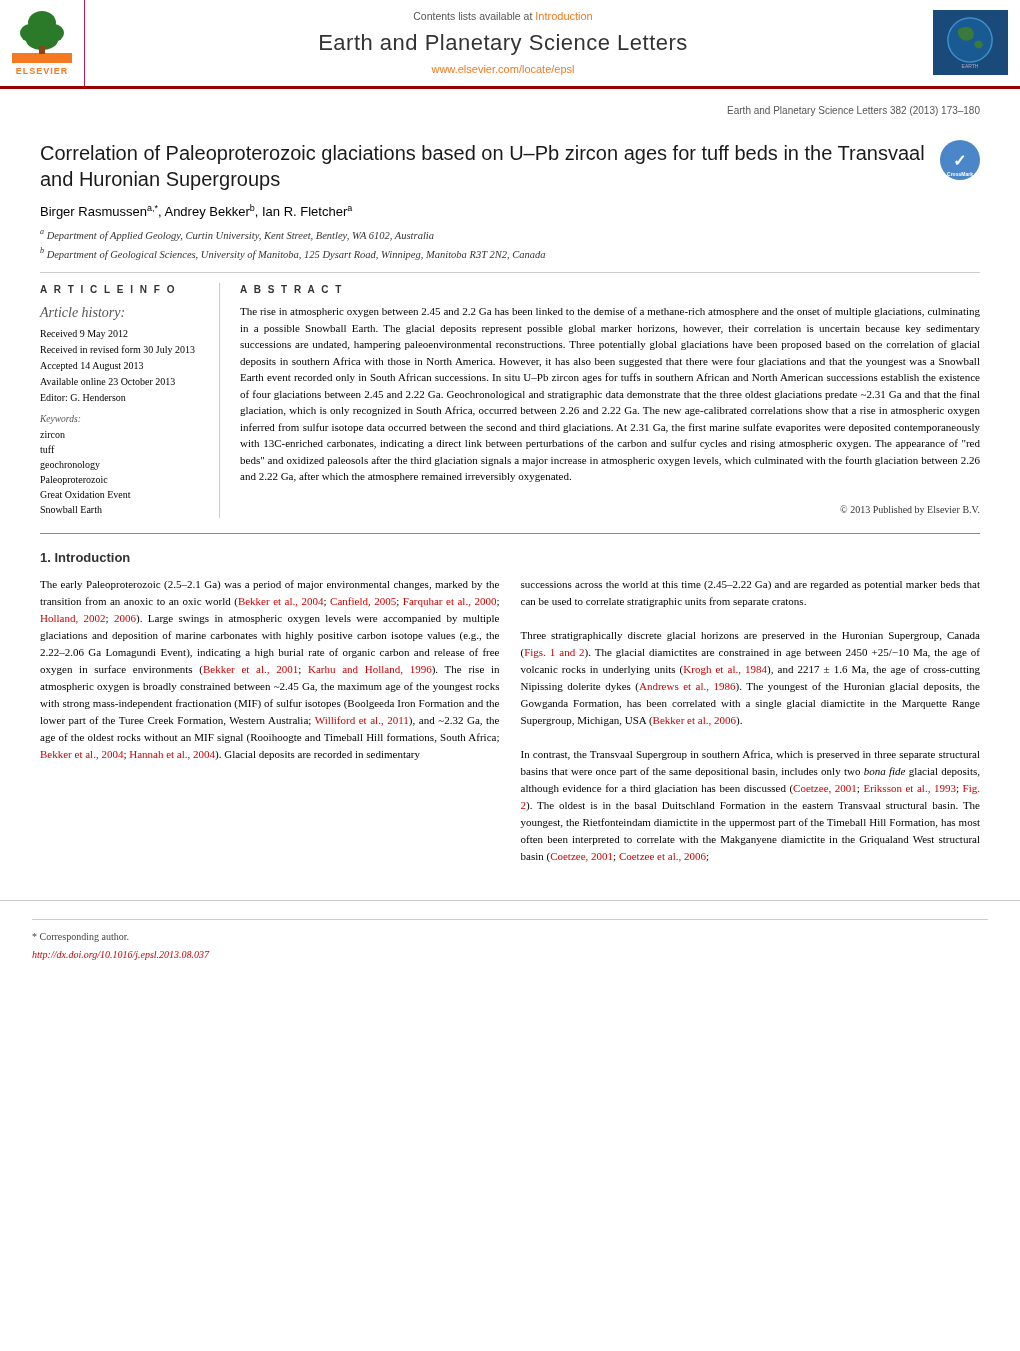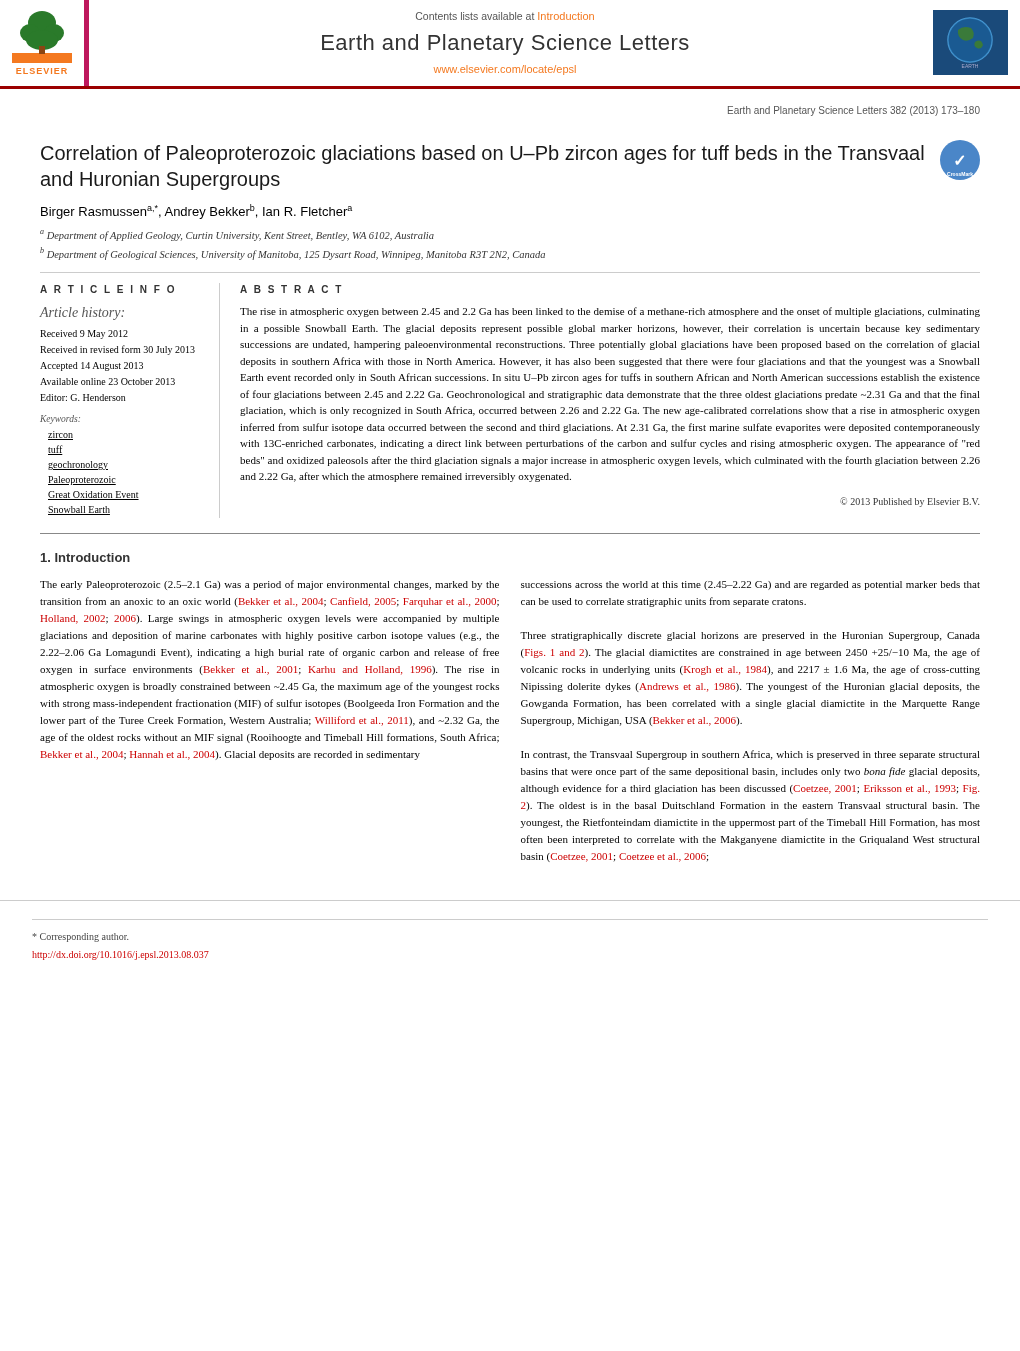--- a/index.html
+++ b/index.html
@@ -137,33 +137,32 @@
 
     .keywords-label {
       font-size: 9.5px;
       color: #555;
       font-style: italic;
       margin-top: 8px;
       margin-bottom: 2px;
     }
     .keyword-item {
       font-size: 10px;
-      margin: 1px 8px;
-      text-decoration: underline;
+      margin: 1px 0;
     }
 
     .abstract-text {
       font-size: 11px;
       line-height: 1.5;
       text-align: justify;
     }
     .abstract-copyright {
       font-size: 10px;
       text-align: right;
-      margin-top: 10px;
+      margin-top: 18px;
       color: #333;
     }
 
     
     .major-divider {
       border: none;
       border-top: 1px solid #888;
       margin: 15px 0;
     }
 
@@ -215,21 +214,21 @@
       align-items: stretch;
       border-bottom: 3px solid #9b0000;
     }
 
     .header-left-logo {
       padding: 8px 12px;
       display: flex;
       flex-direction: column;
       align-items: center;
       justify-content: center;
-      border-right: 5px solid #be185d;
+      border-right: 1px solid #be185d;
     }
 
     .header-center-area {
       flex: 1;
       display: flex;
       flex-direction: column;
       align-items: center;
       justify-content: center;
       padding: 6px 10px;
     }
@@ -370,14 +369,14 @@
     </div>
   </div>
 
 </div>
 
 <div class="page-footer">
   <hr class="divider">
   <div class="footer-note">
     <span>* Corresponding author.</span>
   </div>
-  <div class="footer-note" style="color:#c00;cursor:pointer;">http://dx.doi.org/10.1016/j.epsl.2013.08.037</div>
+  <div class="footer-note" style="color:#c00;cursor:pointer;font-style:italic;">http://dx.doi.org/10.1016/j.epsl.2013.08.037</div>
 </div>
 
 </body></html>

